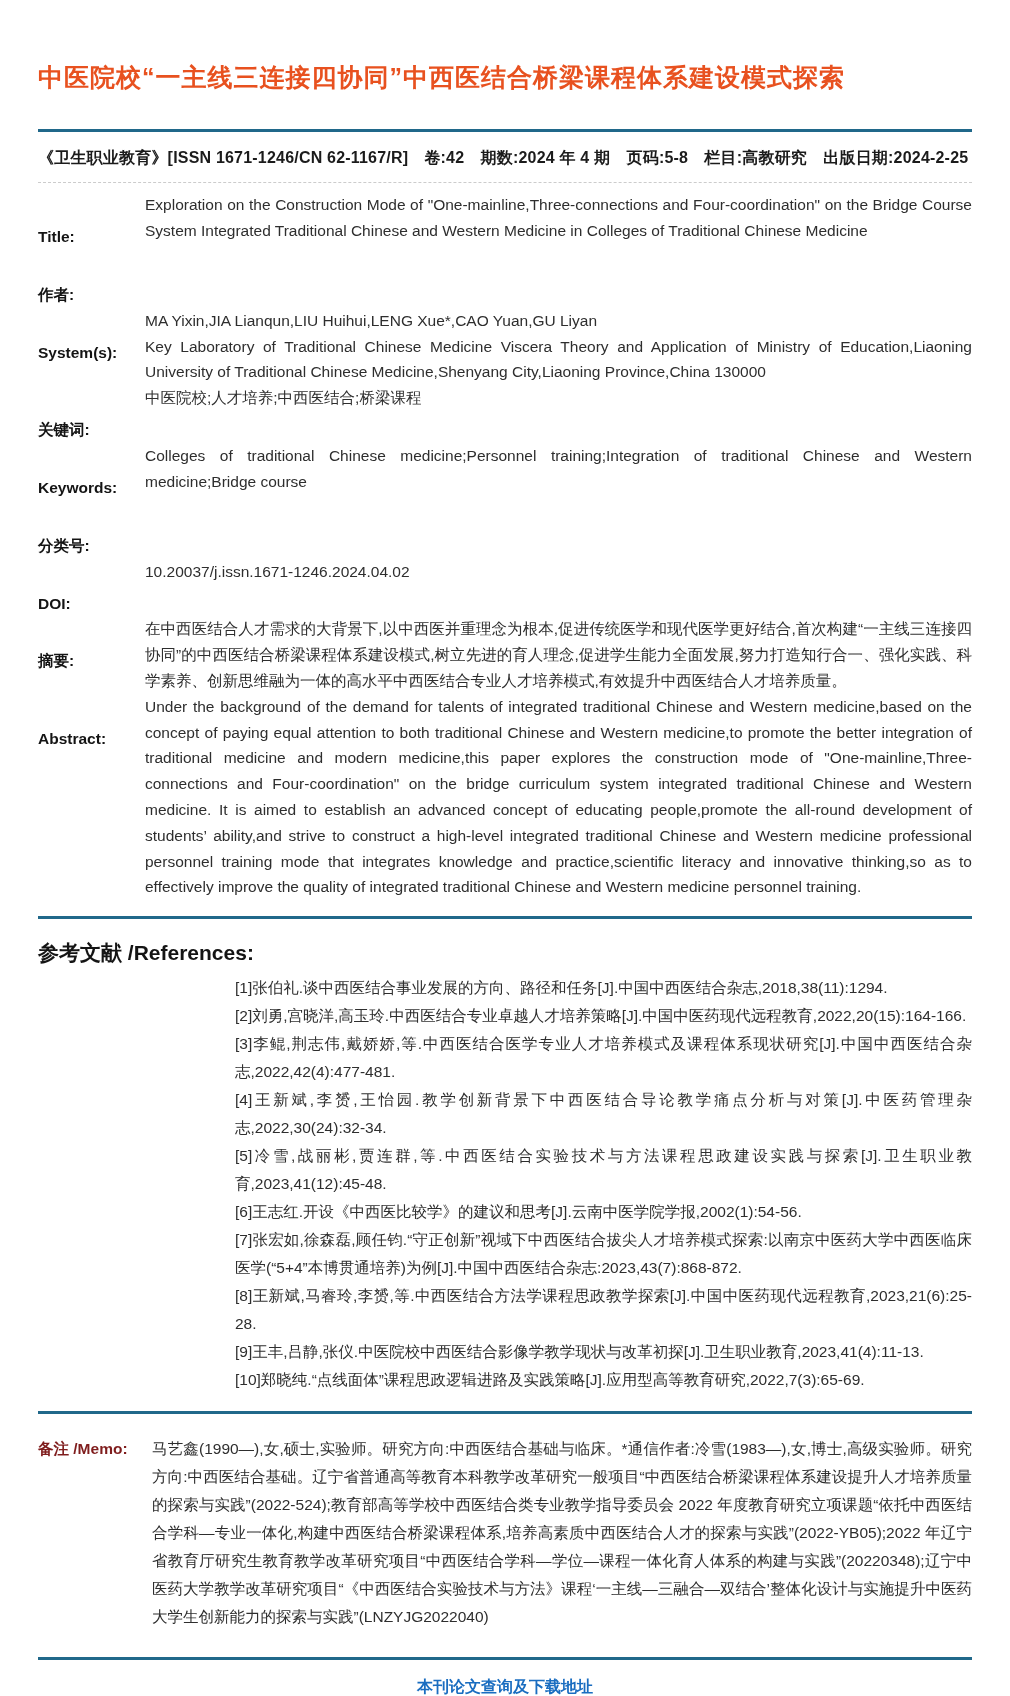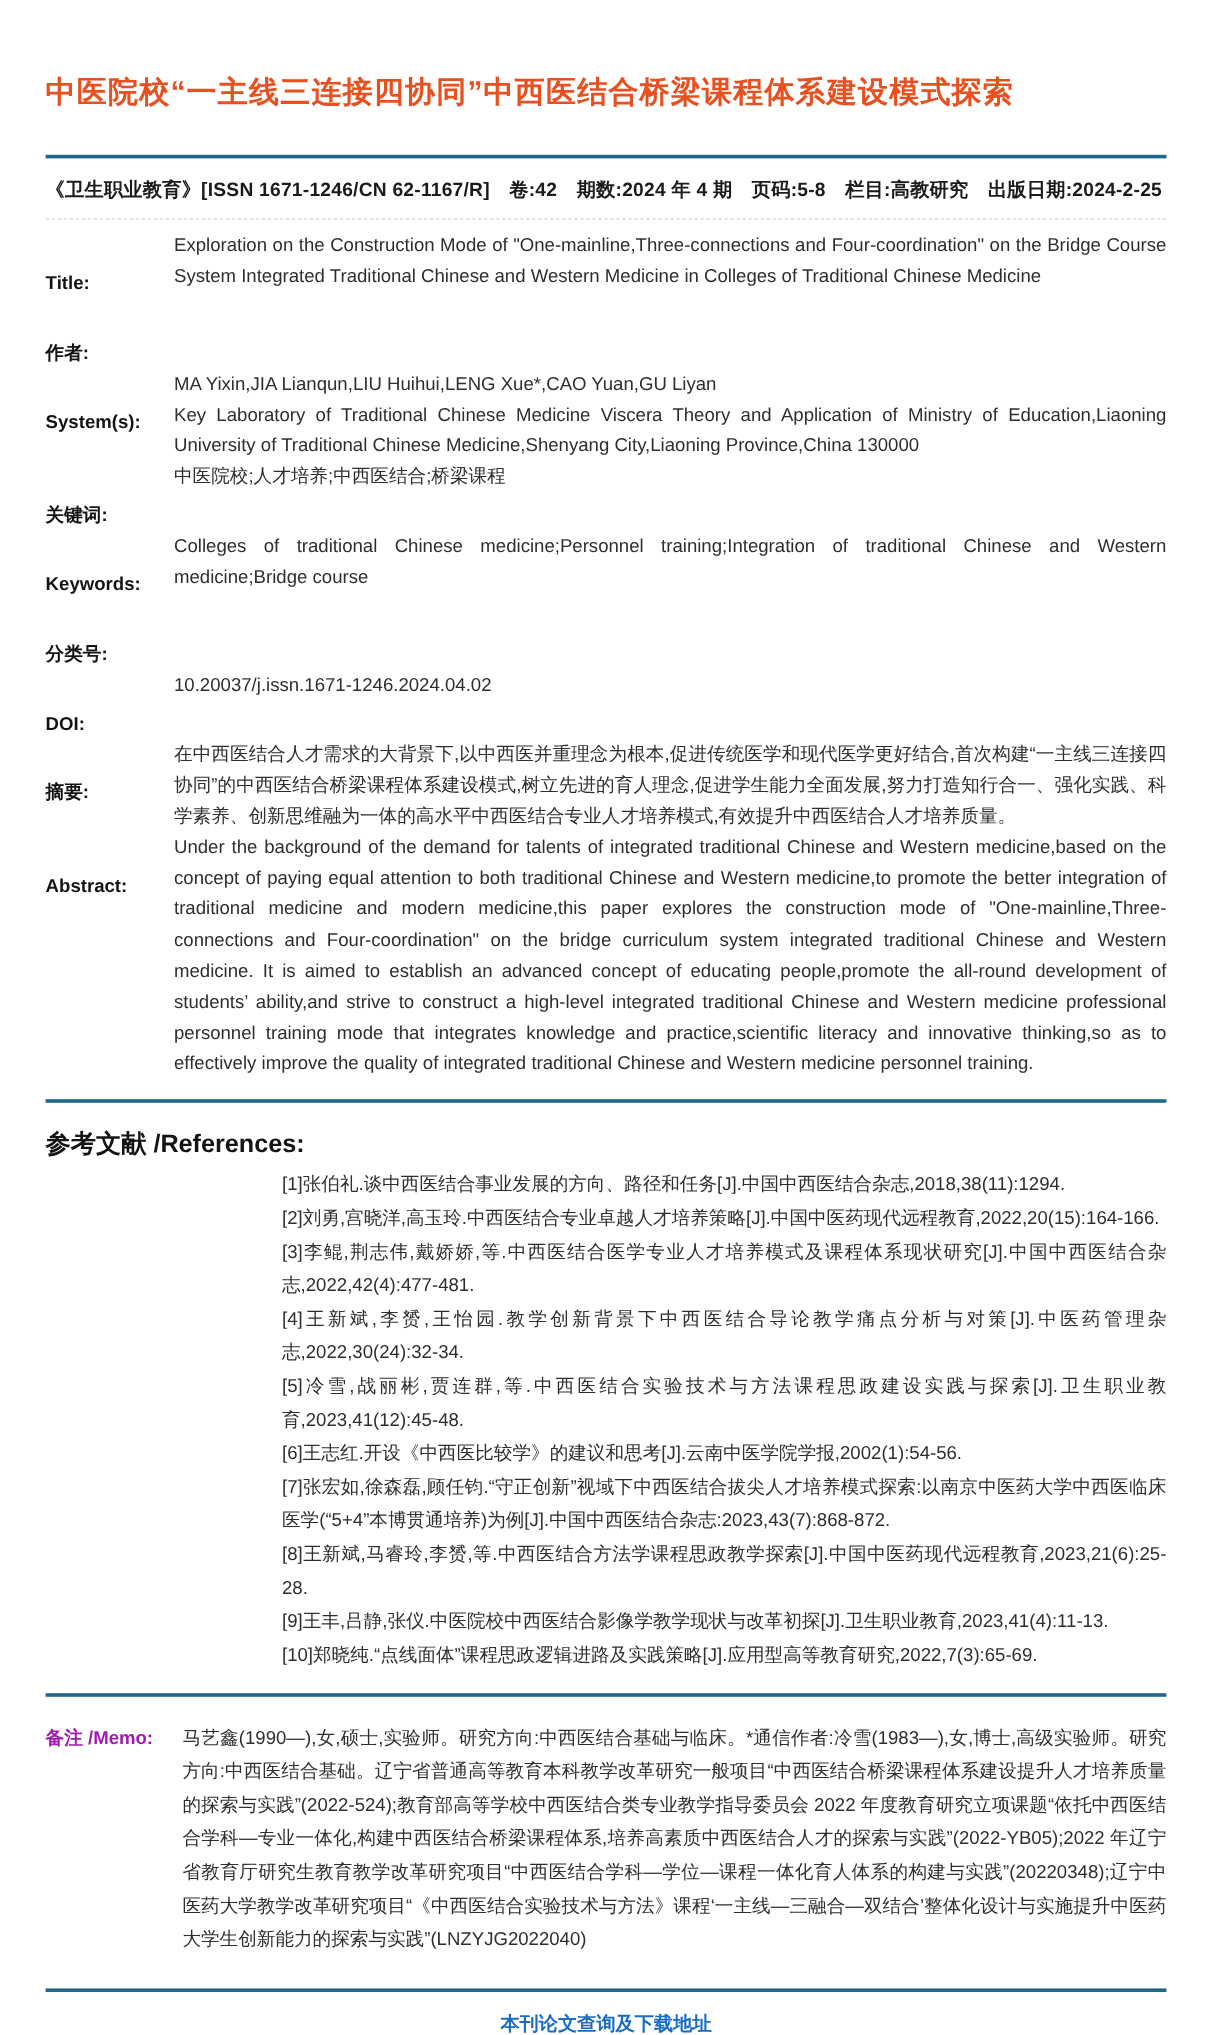--- a/index.html
+++ b/index.html
@@ -54,21 +54,21 @@
   .refs-heading{margin-top:20px;font-size:21px;font-weight:bold;color:#141414;}
   .refs-list{margin-left:197px;margin-top:7px;font-size:15.5px;line-height:28px;color:var(--text);}
   .ref-item{text-align:justify;}
 
   .rule-after-refs{margin-top:17px;}
 
   .memo-section{display:flex;margin-top:21px;}
   .memo-label{
     flex:0 0 114px;
     font-weight:bold;
-    color:#a21caf;
+    color:#7f1d1d;
     font-size:15.5px;
     line-height:28px;
     white-space:nowrap;
   }
   .memo-text{flex:1;font-size:15.5px;line-height:28px;text-align:justify;color:var(--text);}
 
   .rule-footer{margin-top:26px;}
   .footer{text-align:center;}
   .footer-heading{margin-top:17px;color:var(--footer-blue);font-weight:bold;font-size:16px;}
   .footer-dbs{margin-top:13px;font-size:16px;color:#222222;}

